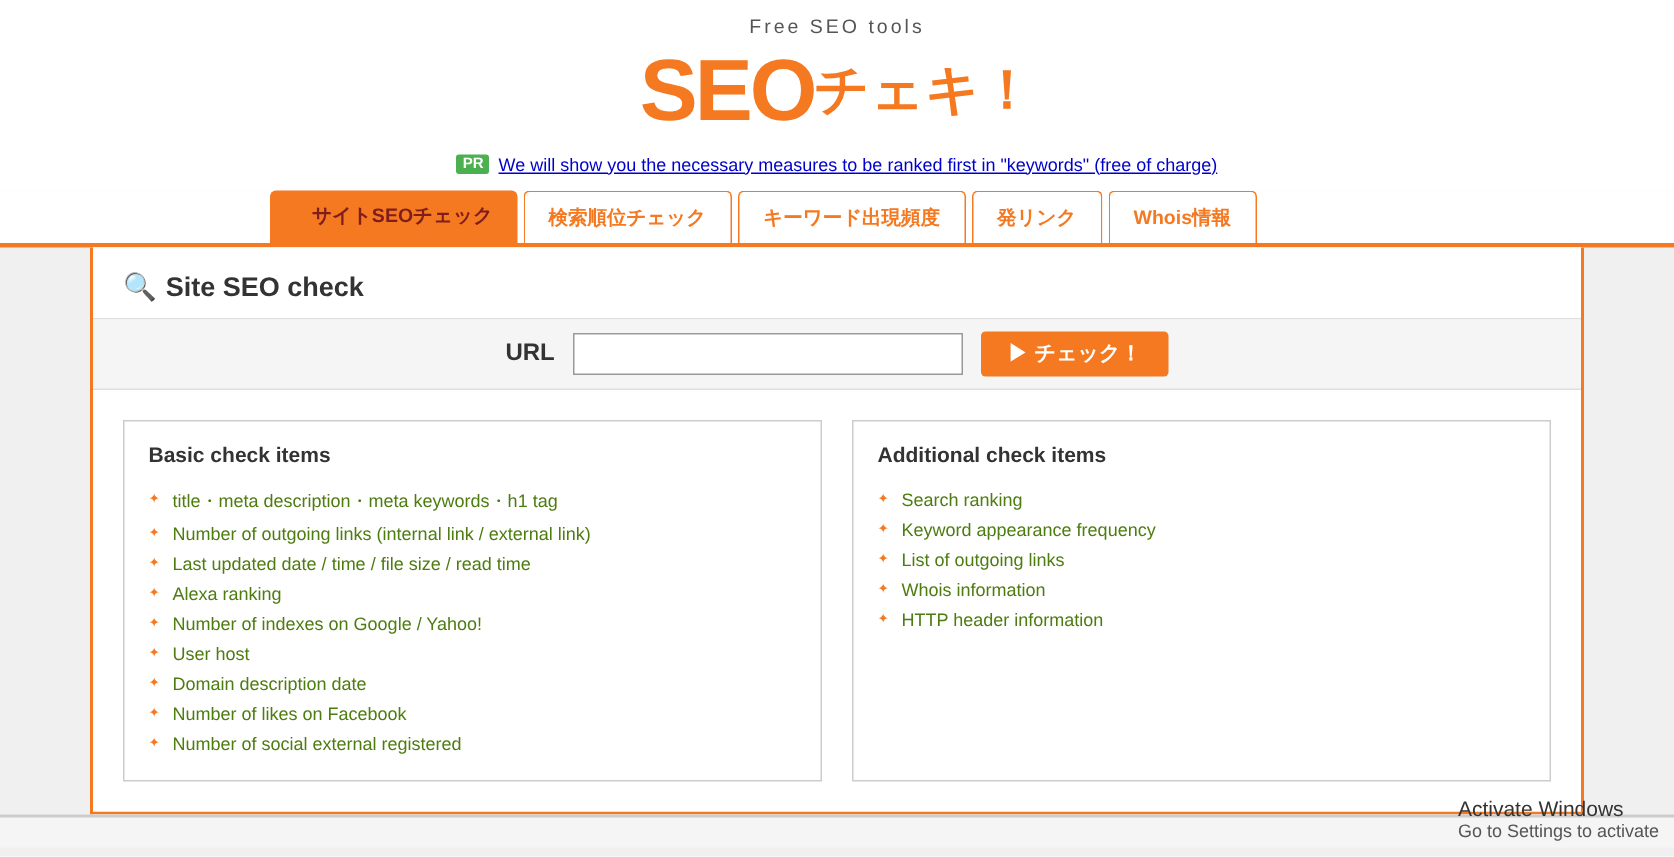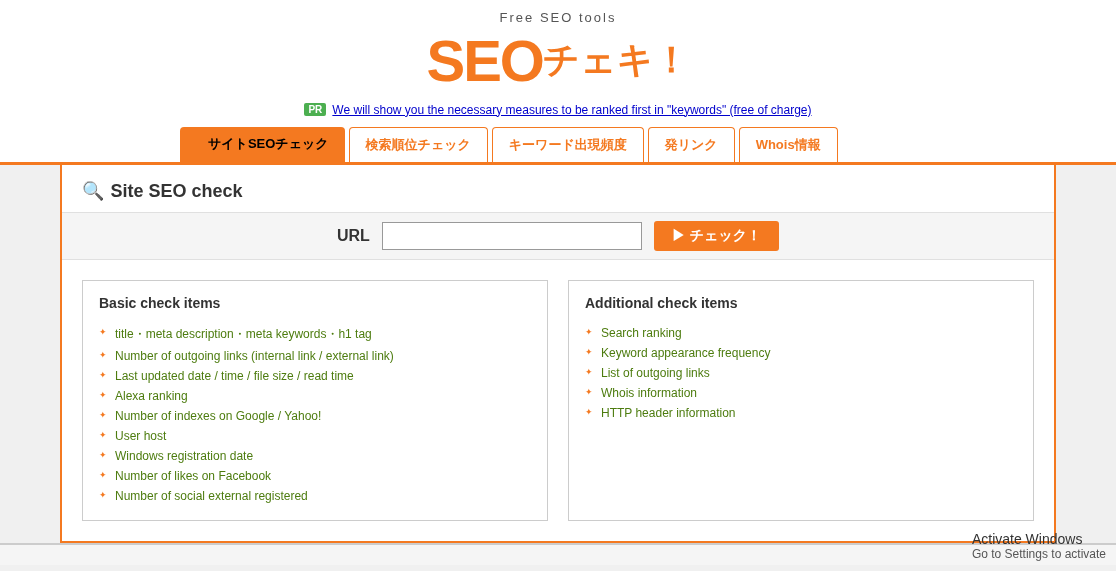--- a/index.html
+++ b/index.html
@@ -75,21 +75,21 @@
       padding: 8px 16px;
       font-size: 13px;
       font-weight: bold;
       cursor: pointer;
       border-radius: 4px 4px 0 0;
       white-space: nowrap;
       color: #fff;
     }
     .nav-item.active {
       background: #f47920;
-      color: #000000;
+      color: #7f1d1d;
       padding-left: 28px;
     }
     .nav-item.inactive {
       background: #fff;
       color: #f47920;
       border: 1px solid #f47920;
       border-bottom: none;
     }
 
     
@@ -254,21 +254,21 @@
     <div class="check-box">
       <div class="check-box-title">Basic check items</div>
       <ul class="check-list">
 
       <li>title・meta description・meta keywords・h1 tag</li>
           <li>Number of outgoing links (internal link / external link)</li>
           <li>Last updated date / time / file size / read time</li>
           <li>Alexa ranking</li>
           <li>Number of indexes on Google / Yahoo!</li>
           <li>User host</li>
-          <li>Windows registration date</li>
+          <li>Domain description date</li>
           <li>Number of likes on Facebook</li>
           <li>Number of social external registered</li>
         </ul>
     </div>
 
     <div class="check-box">
       <div class="check-box-title">Additional check items</div>
       <ul class="check-list">
 
       <li>Search ranking</li>

